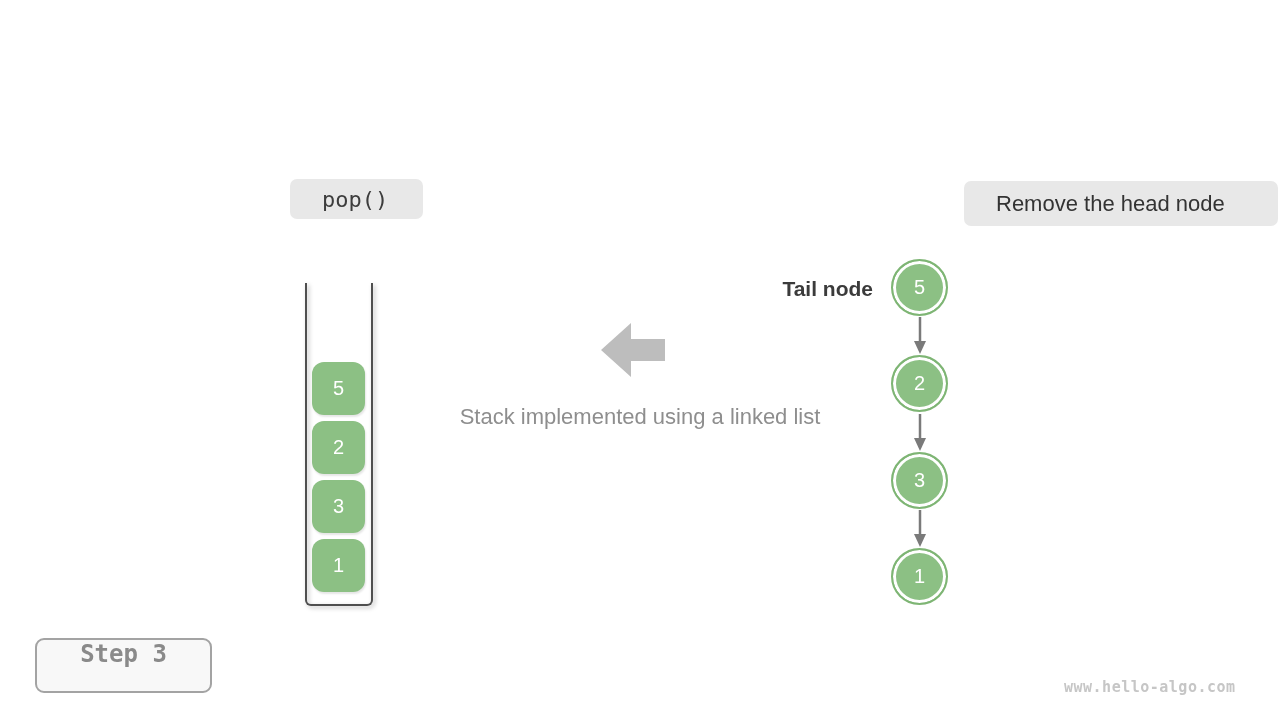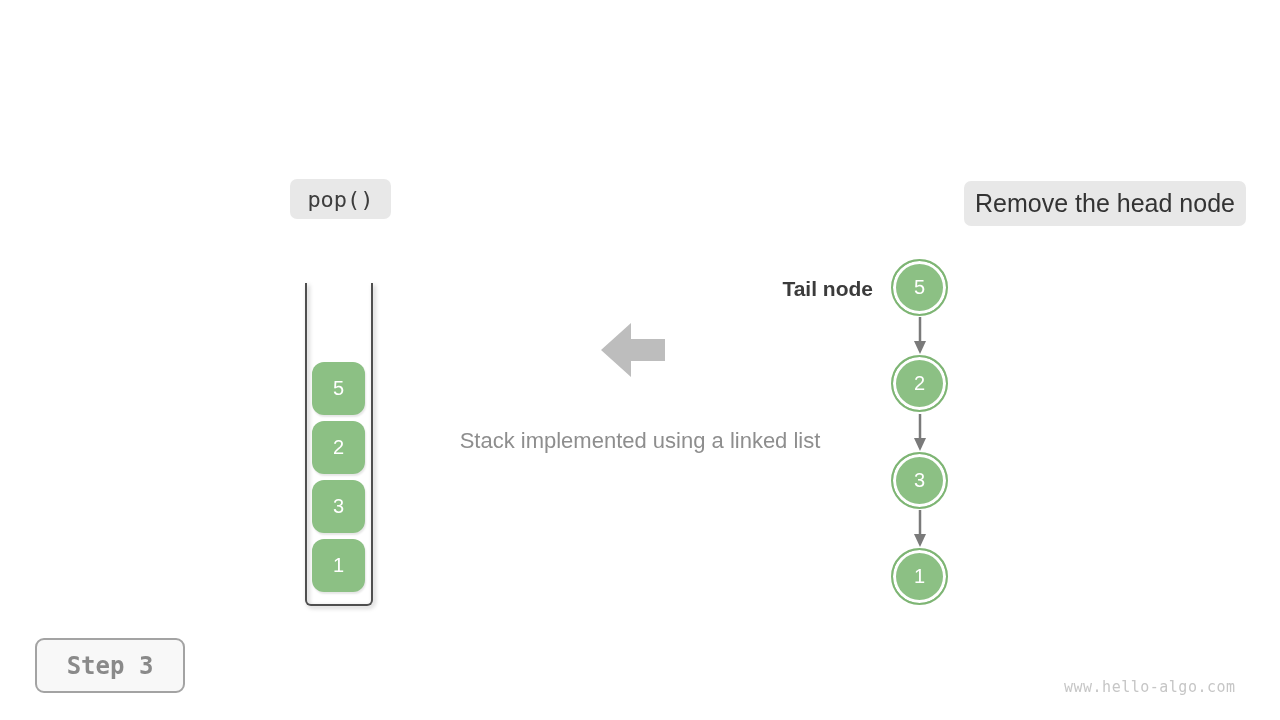--- a/index.html
+++ b/index.html
@@ -16,33 +16,33 @@
     overflow: hidden;
   }
 
   
   .chip {
     position: absolute;
     background: #e8e8e8;
     border-radius: 7px;
     display: flex;
     align-items: center;
-    justify-content: center;
     color: #3d3d3d;
+    padding-left: 32px;
   }
   #pop-chip {
     left: 290px; top: 179px;
     width: 101px; height: 40px;
     font-family: "DejaVu Sans Mono", "Liberation Mono", monospace;
     font-size: 22px;
   }
   #remove-chip {
     left: 964px; top: 181px;
     width: 282px; height: 45px;
-    font-size: 25px;
+    font-size: 22px;
     color: #333333;
     border-radius: 7px;
   }
 
   
   #stack-container {
     position: absolute;
     left: 305px; top: 283px;
     width: 68px; height: 323px;
     box-sizing: border-box;
@@ -78,21 +78,20 @@
     width: 64px; height: 54px;
   }
   #caption {
     position: absolute;
     left: 410px; top: 403px;
     width: 460px;
     text-align: center;
     font-size: 22px;
     line-height: 28px;
     color: #8e8e8e;
-    margin-top: 24px;
   }
 
   
   .node-circle {
     position: absolute;
     left: 891px;
     width: 53px; height: 53px;
     box-sizing: content-box;
     border: 2.5px solid #7eb574;
     border-radius: 50%;
@@ -117,42 +116,43 @@
   .down-arrow {
     position: absolute;
     left: 911px;
     width: 18px; height: 38px;
   }
 
   
   #step-badge {
     position: absolute;
     left: 35px; top: 638px;
-    width: 150px; height: 55px;
+    width: 177px; height: 55px;
     box-sizing: border-box;
     border: 2px solid #a3a3a3;
     border-radius: 9px;
     background: #f8f8f8;
     display: flex;
-    align-items: center;
+    align-items: flex-start;
     justify-content: center;
     font-family: "DejaVu Sans Mono", "Liberation Mono", monospace;
     font-weight: bold;
     font-size: 24px;
     color: #8a8a8a;
   }
 
   
   #watermark {
     position: absolute;
     left: 1064px; top: 678px;
     font-family: "DejaVu Sans Mono", "Liberation Mono", monospace;
     font-size: 15px;
     letter-spacing: 0.5px;
     color: #c6c6c6;
+    font-weight: bold;
   }
 </style>
 </head>
 <body>
 
 <div id="canvas">
 
   <div id="pop-chip" class="chip">
     <span>pop()</span>
   </div>

